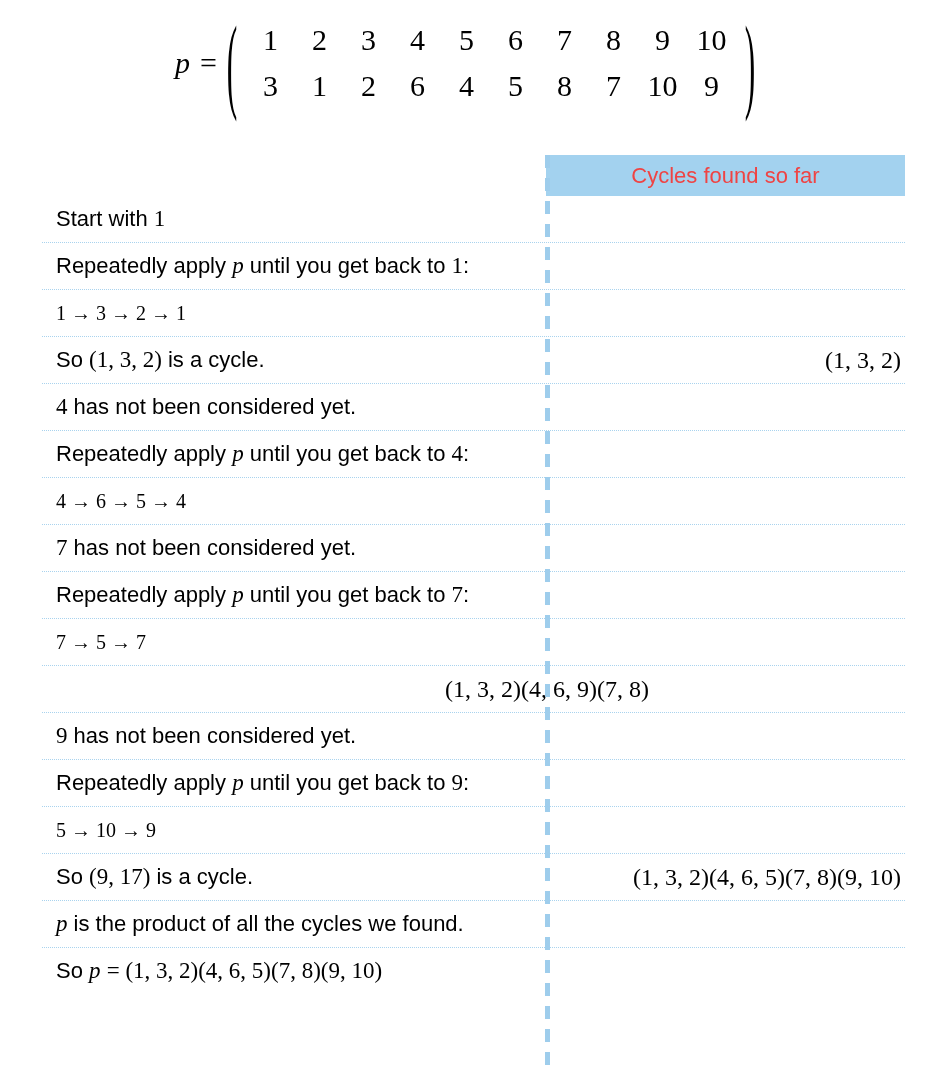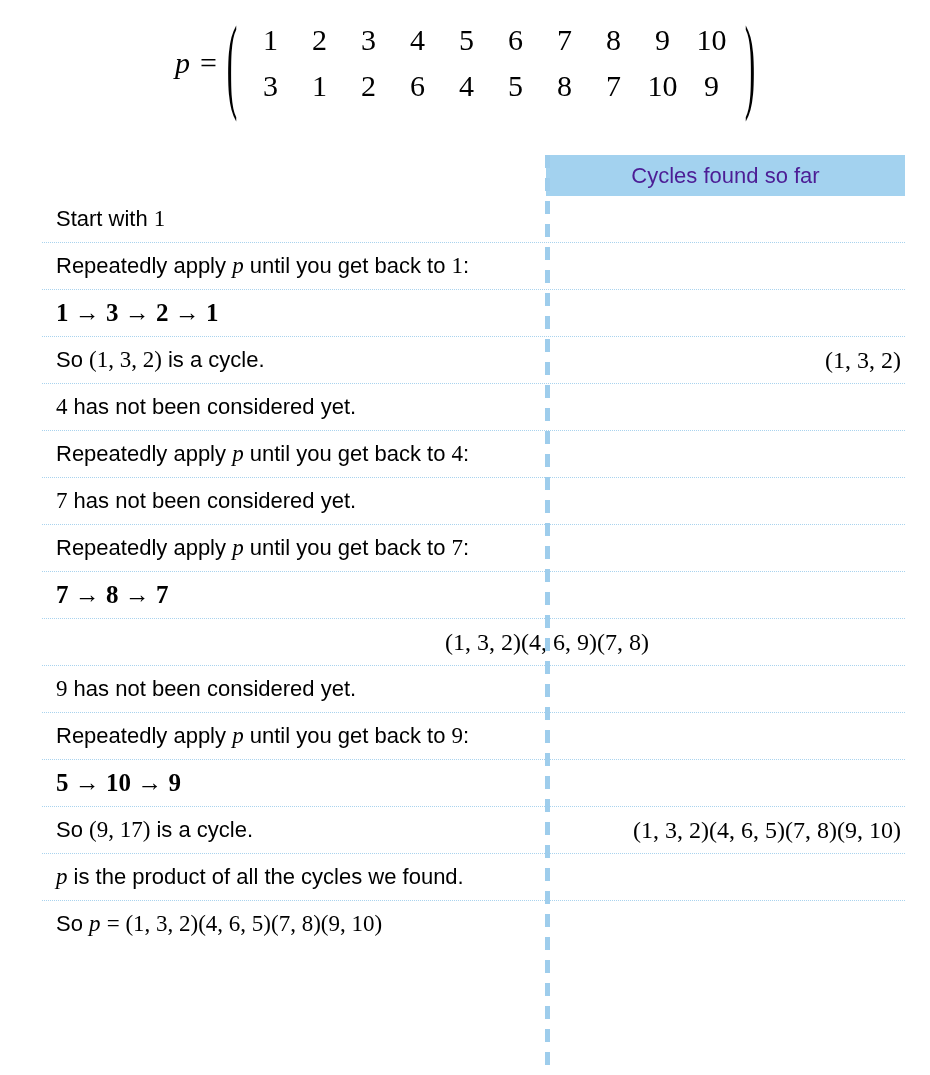--- a/index.html
+++ b/index.html
@@ -92,21 +92,21 @@
   }
   .thead-label {
     position: absolute;
     left: 504px;
     top: 0;
     width: 359px;
     height: 41px;
     line-height: 41px;
     text-align: center;
     font-size: 22px;
-    color: #4c1d95;
+    color: #ef4444;
   }
 
   .row {
     position: relative;
     height: 46px;
     border-bottom: 1px dotted #a9d3ee;
     display: flex;
     align-items: center;
     justify-content: center;
   }
@@ -125,22 +125,21 @@
     box-sizing: border-box;
     text-align: right;
     font-family: "Liberation Serif", serif;
     font-size: 24px;
     white-space: nowrap;
   }
 
   
   .cell-left.math {
     font-family: "Liberation Serif", serif;
-    font-size: 25px;
-    font-weight: bold;
+    font-size: 20px;
   }
   .cell-left .mi {
     font-family: "Liberation Serif", serif;
     font-style: italic;
     font-size: 23px;
   }
   .cell-left .mn {
     font-family: "Liberation Serif", serif;
     font-style: normal;
     font-size: 23px;
@@ -224,29 +223,33 @@
       </div>
       <div class="row">
         <div class="cell-left"><span class="mn">4</span> has not been considered yet.</div>
         <div class="cell-right"></div>
       </div>
       <div class="row">
         <div class="cell-left">Repeatedly apply <span class="mi">p</span> until you get back to <span class="mn">4</span>:</div>
         <div class="cell-right"></div>
       </div>
       <div class="row">
+        <div class="cell-left math">4 → 6 → 5 → 4</div>
+        <div class="cell-right"></div>
+      </div>
+      <div class="row">
         <div class="cell-left"><span class="mn">7</span> has not been considered yet.</div>
         <div class="cell-right"></div>
       </div>
       <div class="row">
         <div class="cell-left">Repeatedly apply <span class="mi">p</span> until you get back to <span class="mn">7</span>:</div>
         <div class="cell-right"></div>
       </div>
       <div class="row">
-        <div class="cell-left math">7 → 8 → 7</div>
+        <div class="cell-left math">7 → 5 → 7</div>
         <div class="cell-right"></div>
       </div>
       <div class="row">
         <div class="cell-right">(1, 3, 2)(4, 6, 9)(7, 8)</div>
       </div>
       <div class="row">
         <div class="cell-left"><span class="mn">9</span> has not been considered yet.</div>
         <div class="cell-right"></div>
       </div>
       <div class="row">

